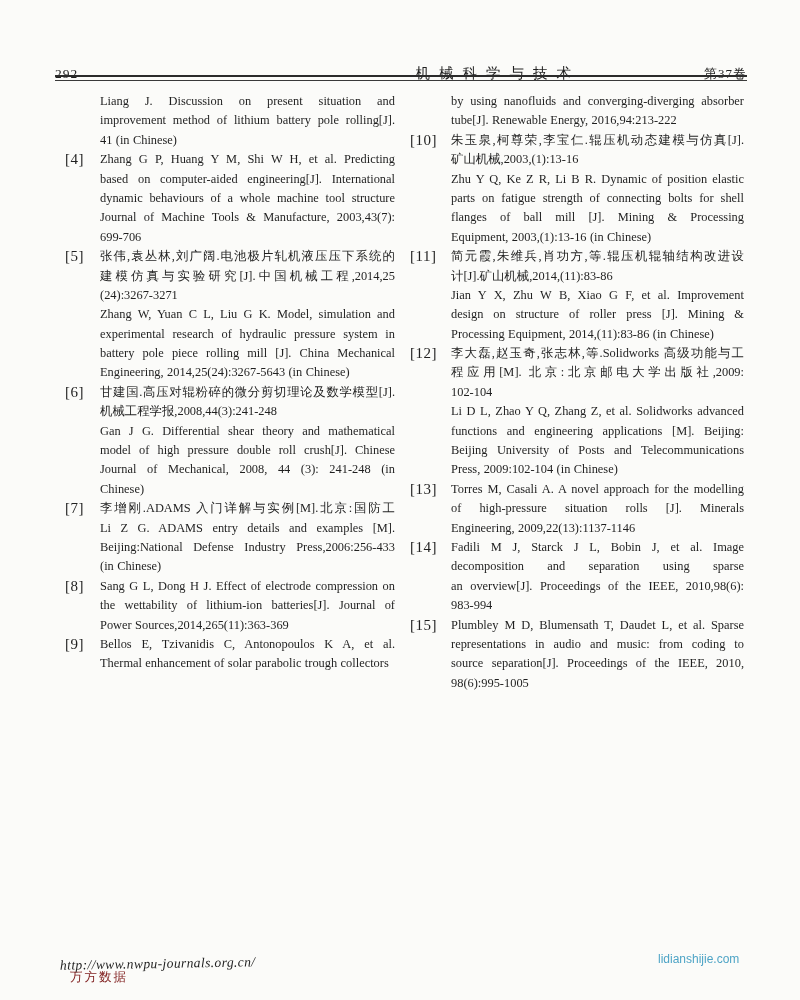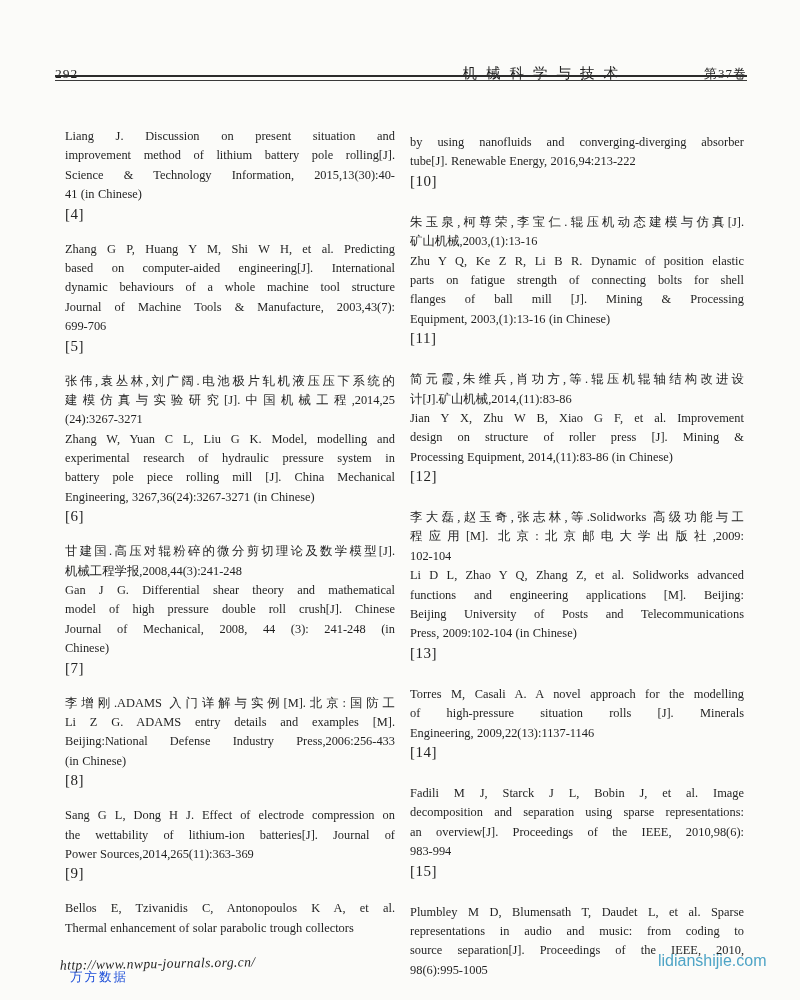--- a/index.html
+++ b/index.html
@@ -17,20 +17,21 @@
   }
 
   
   .header-row {
     position: absolute;
     top: 57px;
     left: 55px;
     width: 692px;
     display: flex;
     align-items: baseline;
+    gap: 47px;
   }
   .page-number {
     width: 120px;
     font-size: 13.5px;
     letter-spacing: 1px;
   }
   .journal-title {
     flex: 1;
     text-align: right;
     font-size: 14.5px;
@@ -62,21 +63,21 @@
   }
 
   
   .refs-column {
     position: absolute;
     top: 92px;
   }
   .col-left  { left: 65px;  width: 330px; }
   .col-right { left: 410px; width: 334px; }
 
-  .ref-item { display: flex; flex-direction: column; }
+  .ref-item { display: flex; }
   .ref-label {
     flex: 0 0 35px;
     font-size: 15px;
     line-height: 19.4px;
     letter-spacing: 0.5px;
   }
   .col-right .ref-label { flex-basis: 41px; }
   .ref-body { flex: 1; min-width: 0; }
   .ref-line {
     font-size: 12.4px;
@@ -100,72 +101,71 @@
     font-size: 13.5px;
     letter-spacing: 0.4px;
     transform: rotate(-1deg);
     color: #222;
   }
   .footer-watermark {
     position: absolute;
     left: 70px;
     top: 969px;
     font-size: 12.5px;
-    color: #1d4ed8;
+    color: #7f1d1d;
     letter-spacing: 2px;
   }
   .footer-site {
     position: absolute;
     left: 658px;
     top: 952px;
     font-family: "Liberation Sans", "DejaVu Sans", sans-serif;
-    font-size: 16px;
+    font-size: 12px;
   }
 </style>
 </head>
 <body>
 
 <div class="header-row">
   <div class="page-number">292</div>
   <div class="journal-title">机械科学与技术</div>
   <div class="volume">第37卷</div>
 </div>
 <div class="rule-thick"></div>
 <div class="rule-thin"></div>
 
 <div class="refs-column col-left">
     <div class="ref-item">
       <div class="ref-label"></div>
       <div class="ref-body">
         <div class="ref-line">Liang J. Discussion on present situation and</div>
         <div class="ref-line">improvement method of lithium battery pole rolling[J].</div>
-        <div class="ref-line">Science &amp; Technology Information, 2015,13(30):40-</div>
         <div class="ref-line para-end">41 (in Chinese)</div>
       </div>
     </div>
     <div class="ref-item">
       <div class="ref-label">[4]</div>
       <div class="ref-body">
         <div class="ref-line">Zhang G P, Huang Y M, Shi W H, et al. Predicting</div>
         <div class="ref-line">based on computer-aided engineering[J]. International</div>
         <div class="ref-line">dynamic behaviours of a whole machine tool structure</div>
         <div class="ref-line">Journal of Machine Tools &amp; Manufacture, 2003,43(7):</div>
         <div class="ref-line para-end">699-706</div>
       </div>
     </div>
     <div class="ref-item">
       <div class="ref-label">[5]</div>
       <div class="ref-body">
         <div class="ref-line">张伟,袁丛林,刘广阔.电池极片轧机液压压下系统的</div>
         <div class="ref-line">建模仿真与实验研究[J].中国机械工程,2014,25</div>
         <div class="ref-line para-end">(24):3267-3271</div>
-        <div class="ref-line">Zhang W, Yuan C L, Liu G K. Model, modelling and</div>
+        <div class="ref-line">Zhang W, Yuan C L, Liu G K. Model, simulation and</div>
         <div class="ref-line">experimental research of hydraulic pressure system in</div>
         <div class="ref-line">battery pole piece rolling mill [J]. China Mechanical</div>
-        <div class="ref-line para-end">Engineering, 3267,36(24):3267-3271 (in Chinese)</div>
+        <div class="ref-line para-end">Engineering, 2014,25(24):3267-5643 (in Chinese)</div>
       </div>
     </div>
     <div class="ref-item">
       <div class="ref-label">[6]</div>
       <div class="ref-body">
         <div class="ref-line">甘建国.高压对辊粉碎的微分剪切理论及数学模型[J].</div>
         <div class="ref-line para-end">机械工程学报,2008,44(3):241-248</div>
         <div class="ref-line">Gan J G. Differential shear theory and mathematical</div>
         <div class="ref-line">model of high pressure double roll crush[J]. Chinese</div>
         <div class="ref-line">Journal of Mechanical, 2008, 44 (3): 241-248 (in</div>

